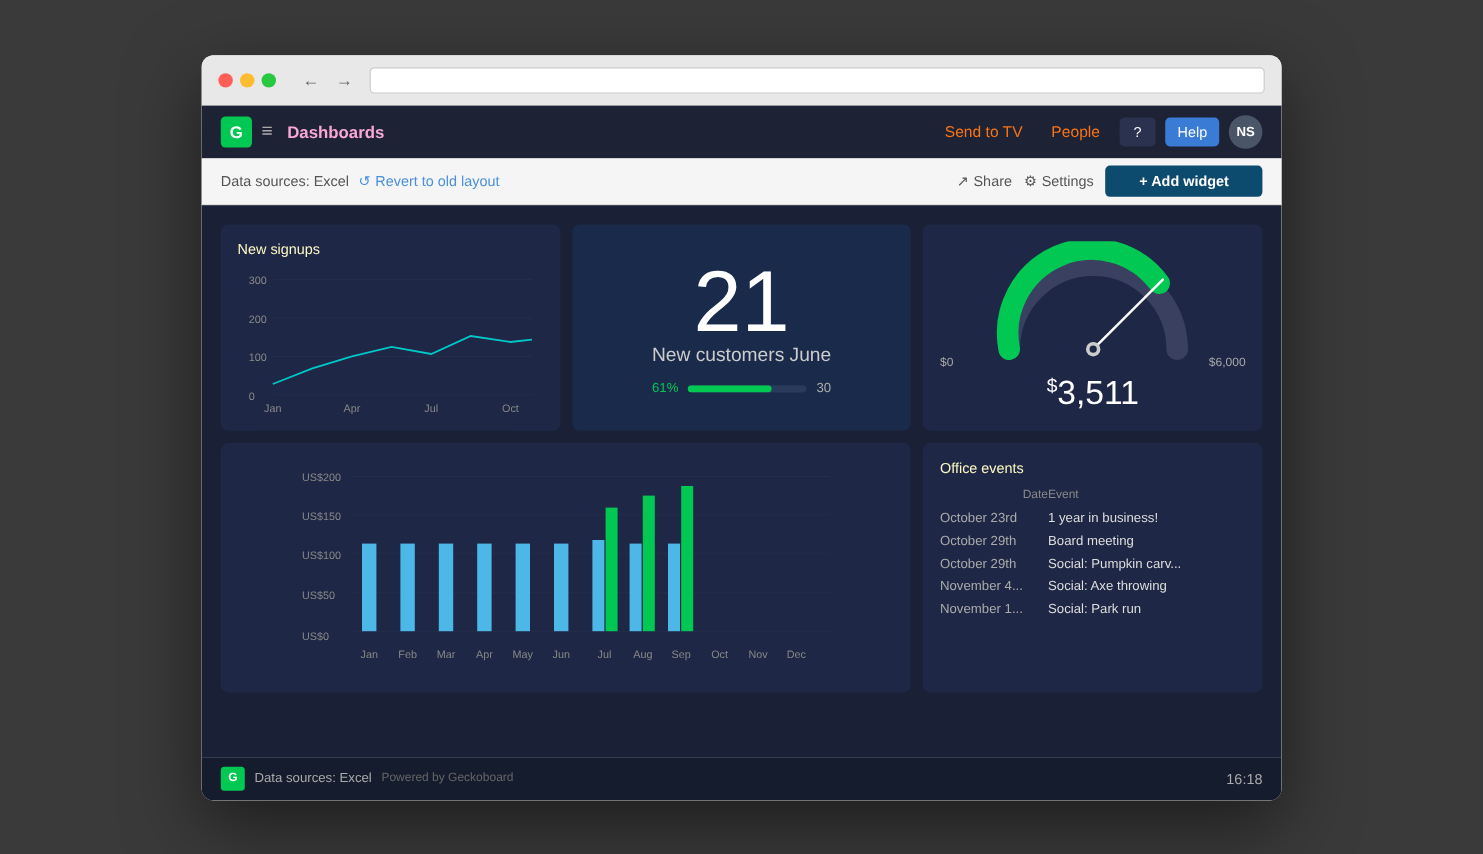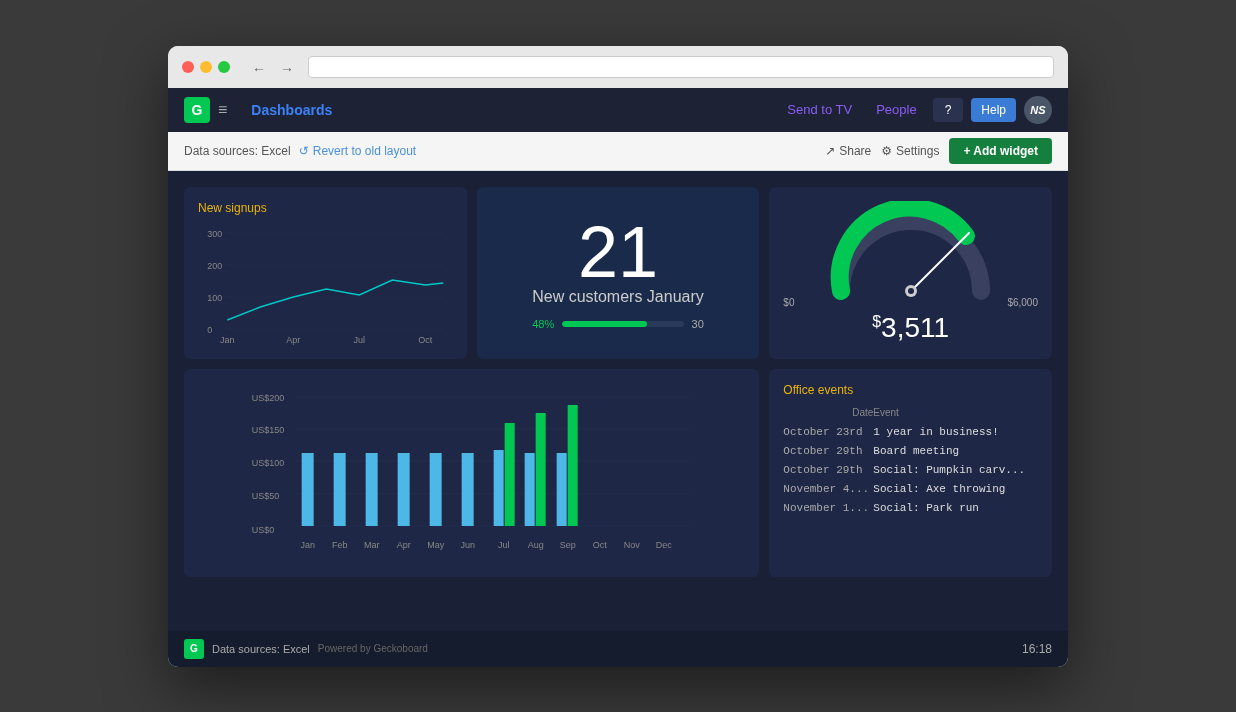--- a/index.html
+++ b/index.html
@@ -83,32 +83,32 @@
       background: #00c853;
       border-radius: 4px;
       display: flex;
       align-items: center;
       justify-content: center;
       color: white;
       font-size: 14px;
       font-weight: bold;
     }
     .header-title {
-      color: #3b82f6;
+      color: #f9a8d4;
       font-size: 14px;
-      margin-left: 16px;
+      margin-left: 4px;
     }
     .header-spacer { flex: 1; }
     .header-actions {
       display: flex;
       align-items: center;
       gap: 8px;
     }
     .header-link {
-      color: #8b5cf6;
+      color: #f97316;
       font-size: 13px;
       cursor: pointer;
       padding: 4px 8px;
       background: none;
       border: none;
     }
     .header-btn {
       background: #2a3250;
       color: white;
       border: none;
@@ -129,21 +129,20 @@
     .header-avatar {
       width: 28px; height: 28px;
       background: #4a5568;
       border-radius: 50%;
       display: flex;
       align-items: center;
       justify-content: center;
       color: white;
       font-size: 11px;
       font-weight: bold;
-      font-style: italic;
     }
 
     
     .toolbar {
       background: #f5f5f5;
       display: flex;
       align-items: center;
       padding: 6px 16px;
       border-bottom: 1px solid #ddd;
     }
@@ -172,25 +171,25 @@
       display: flex;
       align-items: center;
       gap: 4px;
       font-size: 12px;
       color: #555;
       cursor: pointer;
       background: none;
       border: none;
     }
     .add-widget-btn {
-      background: #15803d;
+      background: #0c4a6e;
       color: white;
       border: none;
       border-radius: 4px;
-      padding: 6px 14px;
+      padding: 6px 28px;
       font-size: 12px;
       cursor: pointer;
       font-weight: 600;
     }
 
     
     .dashboard {
       background: #1a2035;
       padding: 16px;
       min-height: 460px;
@@ -204,21 +203,21 @@
     }
 
     .widget {
       background: #1e2745;
       border-radius: 6px;
       padding: 14px;
       overflow: hidden;
     }
 
     .widget-title {
-      color: #eab308;
+      color: #fef9c3;
       font-size: 12px;
       margin-bottom: 10px;
       font-weight: 500;
     }
 
     
     .widget-signups {
       grid-column: 1;
       grid-row: 1;
     }
@@ -343,21 +342,20 @@
       font-size: 10px;
     }
 
     .events-header-date { width: 90px; text-align: right; }
     .events-header-event { flex: 1; }
 
     .event-row {
       display: flex;
       margin-bottom: 7px;
       align-items: flex-start;
-      font-family: Liberation Mono, monospace;
     }
 
     .event-date {
       color: #aaa;
       font-size: 11px;
       width: 90px;
       flex-shrink: 0;
     }
 
     .event-name {
@@ -509,23 +507,23 @@
             <text x="88" y="118" fill="#888" font-size="9" text-anchor="middle">Apr</text>
             <text x="154" y="118" fill="#888" font-size="9" text-anchor="middle">Jul</text>
             <text x="220" y="118" fill="#888" font-size="9" text-anchor="middle">Oct</text>
           </svg>
         </div>
       </div>
 
       <div class="widget widget-customers">
         <div style="text-align:center; padding: 10px 0;">
           <div class="customers-number">21</div>
-          <div class="customers-label">New customers January</div>
+          <div class="customers-label">New customers June</div>
           <div class="progress-container">
-            <div class="progress-label">48%</div>
+            <div class="progress-label">61%</div>
             <div class="progress-bar-bg">
               <div class="progress-bar-fill" style="width:70%"></div>
             </div>
             <div class="progress-target">30</div>
           </div>
         </div>
       </div>
 
       <div class="widget widget-mrr">
         <div class="gauge-container">

